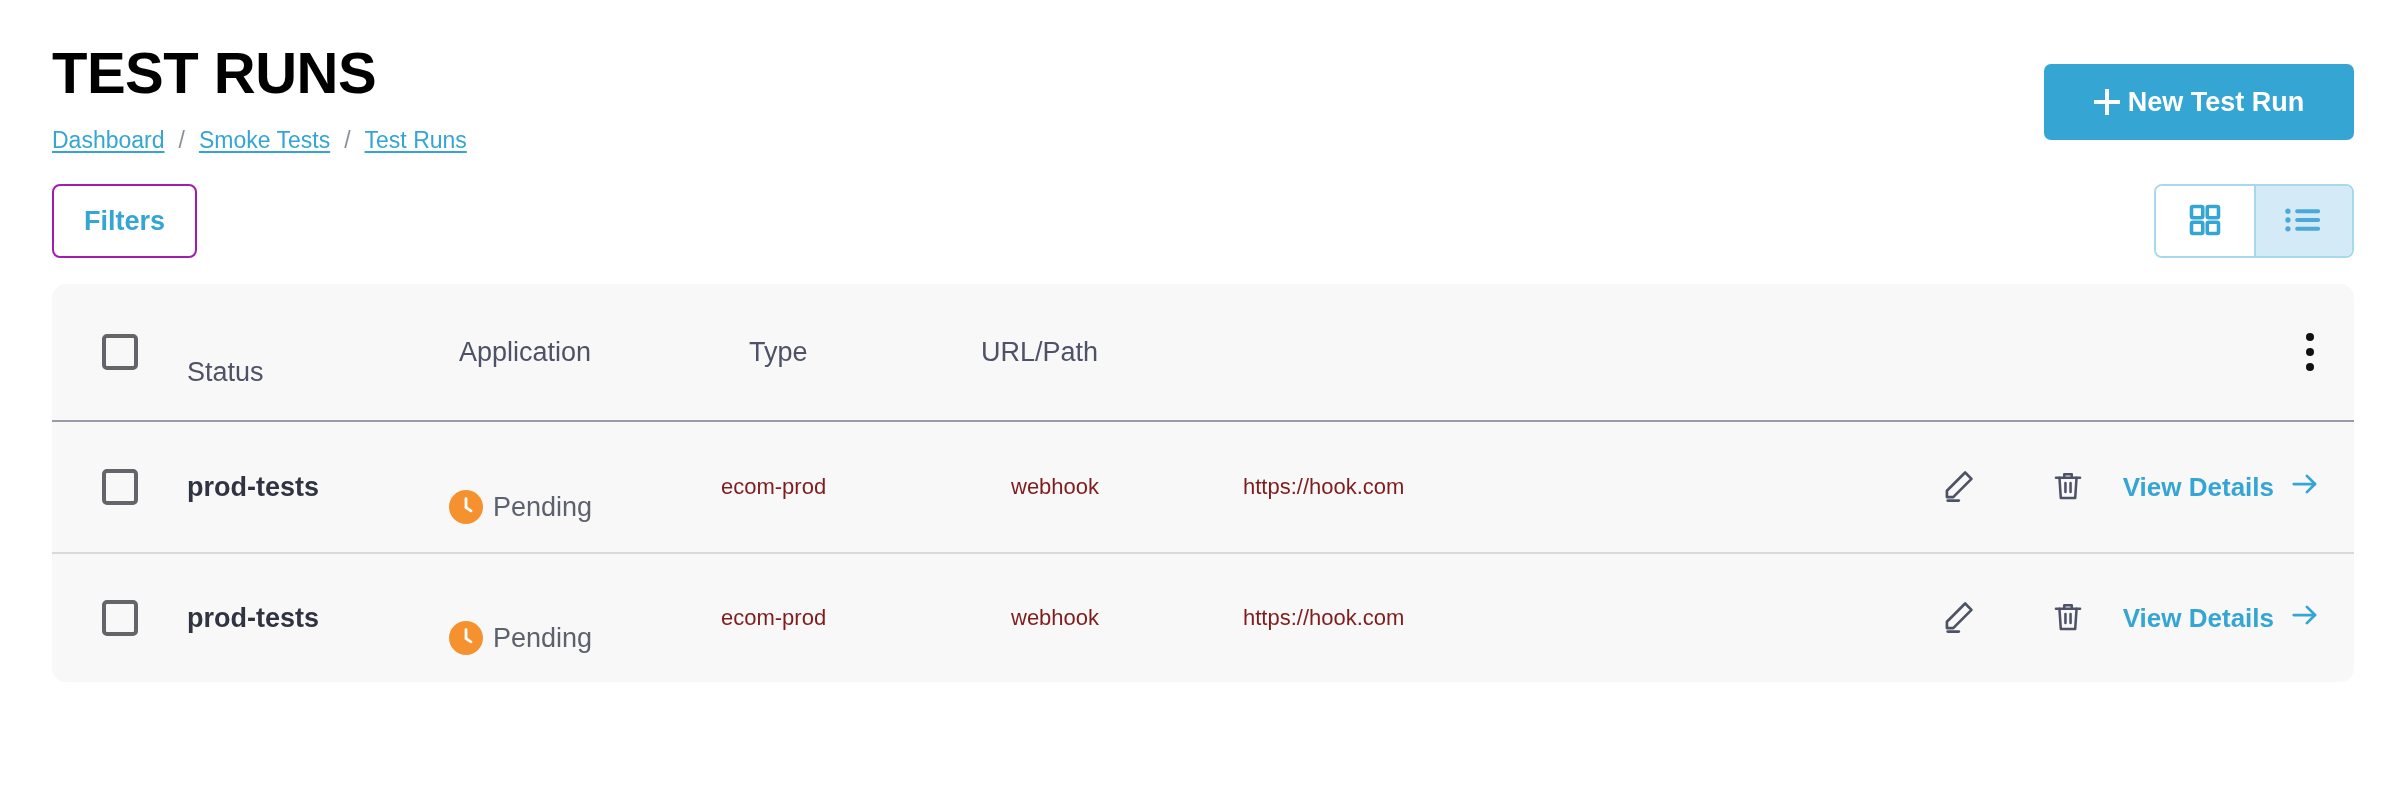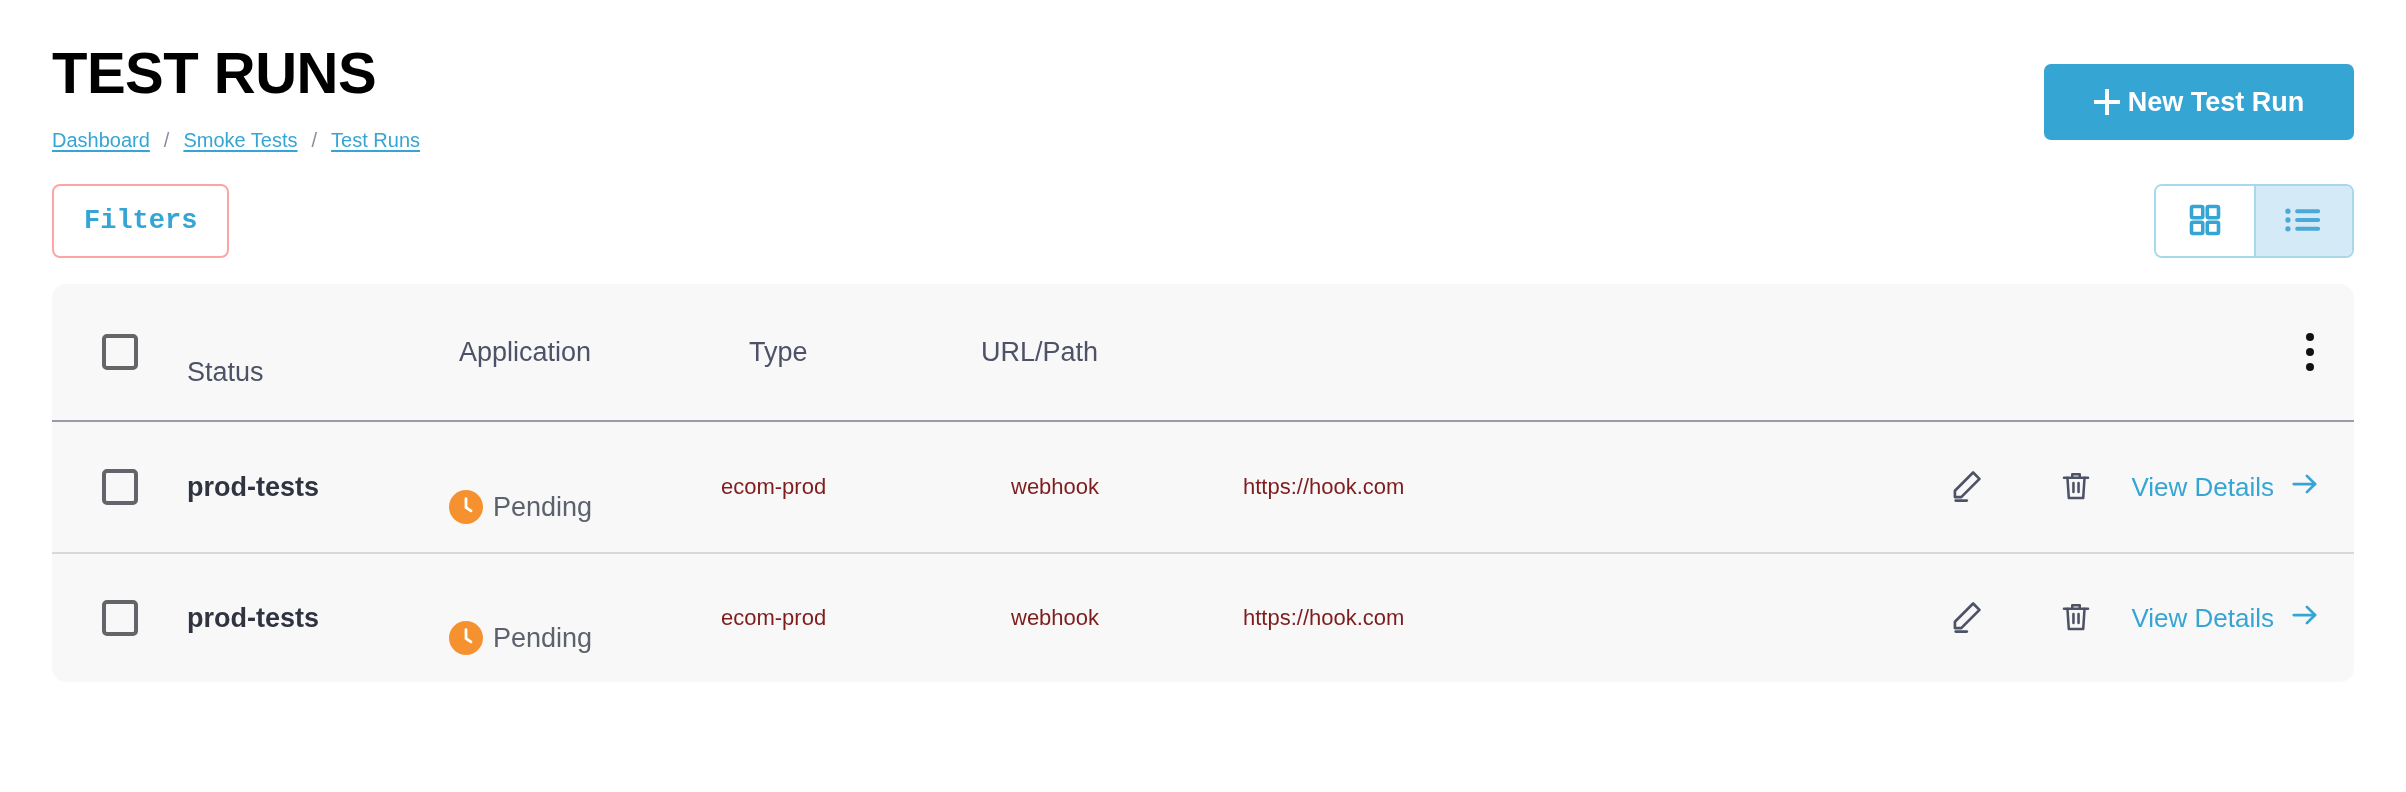--- a/index.html
+++ b/index.html
@@ -40,21 +40,21 @@
     font-weight: bold;
     letter-spacing: -0.5px;
     color: #000000;
     margin: 0;
     white-space: nowrap;
   }
   .breadcrumb {
     position: absolute;
     left: 0;
     top: 106px;
-    font-size: 20px;
+    font-size: 23px;
     line-height: 28px;
     white-space: nowrap;
     display: flex;
     align-items: center;
     gap: 0;
   }
   .breadcrumb a {
     color: #35a5d4;
     text-decoration: underline;
     text-underline-offset: 3px;
@@ -112,24 +112,24 @@
     position: relative;
     height: 110px;
   }
   .filters-btn {
     position: absolute;
     left: 0;
     top: 12px;
     height: 74px;
     padding: 0 30px;
     background: #ffffff;
-    border: 2px solid #fca5a5;
+    border: 2px solid #a21caf;
     border-radius: 8px;
     color: #35a5d4;
-    font-family: Liberation Mono, monospace;
+    font-family: Liberation Sans, sans-serif;
     font-size: 27px;
     font-weight: bold;
     cursor: pointer;
     box-sizing: border-box;
   }
 
   .view-toggle {
     position: absolute;
     right: 0;
     top: 12px;
@@ -246,20 +246,21 @@
   }
   .view-details {
     display: flex;
     align-items: center;
     gap: 16px;
     color: #35a5d4;
     font-size: 26px;
     cursor: pointer;
     text-decoration: none;
     white-space: nowrap;
+    font-weight: bold;
   }
 
   .kebab {
     display: flex;
     flex-direction: column;
     gap: 7px;
     align-items: center;
     justify-content: center;
     background: none;
     border: none;

